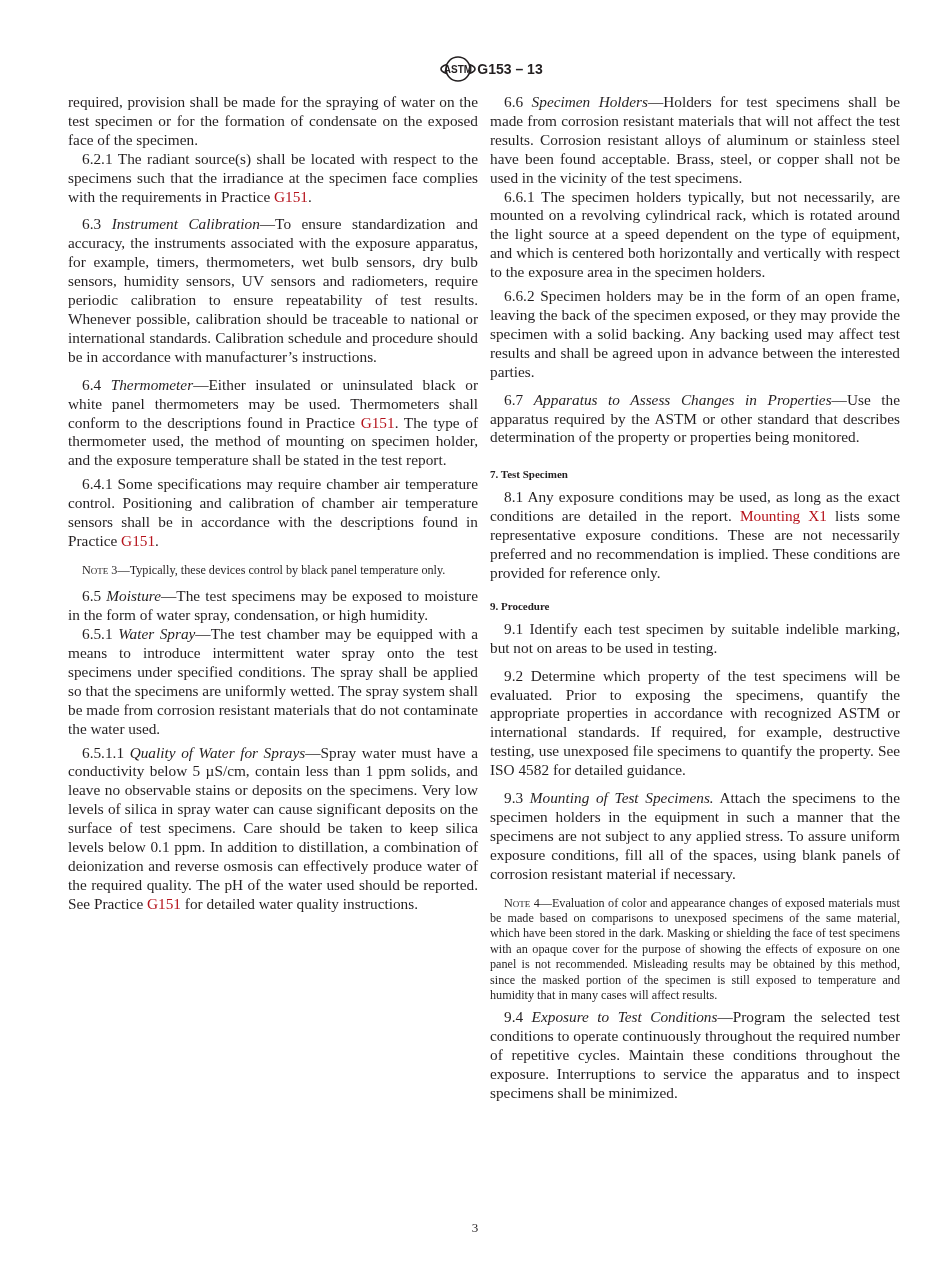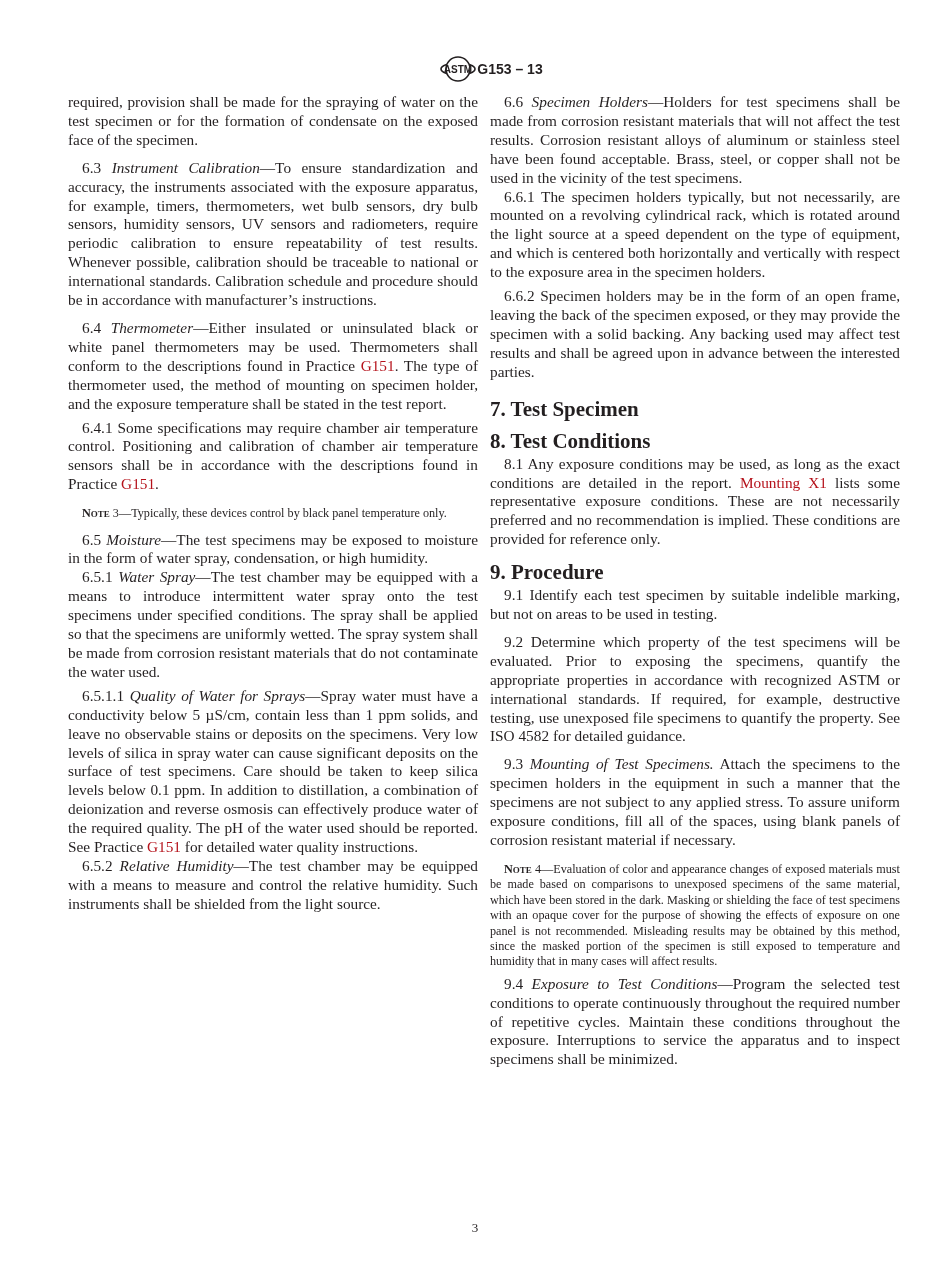--- a/index.html
+++ b/index.html
@@ -25,23 +25,23 @@
   .col.right { left: 490px; }
   p { margin: 0; text-indent: 14px; }
   p.gap { margin-top: 5px; }
   p.gapl { margin-top: 9px; }
   .it { font-style: italic; }
   .link { color: #b5121b; text-decoration: none; cursor: pointer; }
   .note {
     font-size: 12.2px; line-height: 15.4px; margin-top: 8px; margin-bottom: 3px;
   }
   .note.ind { text-indent: 14px; }
-  .note .sc { font-variant: small-caps; font-weight: bold; }
+  .note .sc { font-variant: small-caps; }
   h2 {
-    font-size: 21px; font-weight: bold; margin: 14px 0 5px 0; text-indent: 0;
+    font-size: 11px; font-weight: bold; margin: 14px 0 5px 0; text-indent: 0;
     line-height: 18px;
   }
   .pagenum {
     position: absolute; top: 1220px; left: 0; width: 950px; text-align: center;
     font-size: 13px;
   }
 </style>
 </head>
 <body>
 
@@ -51,51 +51,51 @@
       <ellipse cx="19" cy="15" rx="17" ry="6" fill="none" stroke="#231f20" stroke-width="1.6"></ellipse>
       <circle cx="19" cy="15" r="12" fill="#fff" stroke="#231f20" stroke-width="1.6"></circle>
       <text x="19" y="19" text-anchor="middle" font-family="Liberation Sans, sans-serif" font-size="10" font-weight="bold" fill="#231f20">ASTM</text>
     </svg>
   </span>
   <span class="designation">G153 – 13</span>
 </div>
 
 <div class="col left">
   <p style="text-indent:0">required, provision shall be made for the spraying of water on the test specimen or for the formation of condensate on the exposed face of the specimen.</p>
+  <p><span>6.2.1 The radiant source(s) shall be located with respect to the specimens such that the irradiance at the specimen face complies with the requirements in Practice </span><a class="link">G151</a><span>.</span></p>
 
   <p class="gapl"><span>6.3 </span><span class="it">Instrument Calibration</span><span>—To ensure standardization and accuracy, the instruments associated with the exposure apparatus, for example, timers, thermometers, wet bulb sensors, dry bulb sensors, humidity sensors, UV sensors and radiometers, require periodic calibration to ensure repeatability of test results. Whenever possible, calibration should be traceable to national or international standards. Calibration schedule and procedure should be in accordance with manufacturer’s instructions.</span></p>
 
   <p class="gapl"><span>6.4 </span><span class="it">Thermometer</span><span>—Either insulated or uninsulated black or white panel thermometers may be used. Thermometers shall conform to the descriptions found in Practice </span><a class="link">G151</a><span>. The type of thermometer used, the method of mounting on specimen holder, and the exposure temperature shall be stated in the test report.</span></p>
 
   <p class="gap"><span>6.4.1 Some specifications may require chamber air temperature control. Positioning and calibration of chamber air temperature sensors shall be in accordance with the descriptions found in Practice </span><a class="link">G151</a><span>.</span></p>
 
   <p class="note ind" style="margin-top:12px"><span class="sc">Note</span><span> 3—Typically, these devices control by black panel temperature only.</span></p>
 
 
   <p class="gapl"><span>6.5 </span><span class="it">Moisture</span><span>—The test specimens may be exposed to moisture in the form of water spray, condensation, or high humidity.</span></p>
 
   <p><span>6.5.1 </span><span class="it">Water Spray</span><span>—The test chamber may be equipped with a means to introduce intermittent water spray onto the test specimens under specified conditions. The spray shall be applied so that the specimens are uniformly wetted. The spray system shall be made from corrosion resistant materials that do not contaminate the water used.</span></p>
 
   <p class="gap"><span>6.5.1.1 </span><span class="it">Quality of Water for Sprays</span><span>—Spray water must have a conductivity below 5 µS/cm, contain less than 1 ppm solids, and leave no observable stains or deposits on the specimens. Very low levels of silica in spray water can cause significant deposits on the surface of test specimens. Care should be taken to keep silica levels below 0.1 ppm. In addition to distillation, a combination of deionization and reverse osmosis can effectively produce water of the required quality. The pH of the water used should be reported. See Practice </span><a class="link">G151</a><span> for detailed water quality instructions.</span></p>
 
 
-  <p><span>6.5.2 </span><span class="it">Relative Humidity</span><span>—The test chamber may be equipped with a means to measure and control the relative humidity. Such instruments shall be shielded from the light source.</span></p>
 </div>
 
 <div class="col right">
   <p><span>6.6 </span><span class="it">Specimen Holders</span><span>—Holders for test specimens shall be made from corrosion resistant materials that will not affect the test results. Corrosion resistant alloys of aluminum or stainless steel have been found acceptable. Brass, steel, or copper shall not be used in the vicinity of the test specimens.</span></p>
 
   <p>6.6.1 The specimen holders typically, but not necessarily, are mounted on a revolving cylindrical rack, which is rotated around the light source at a speed dependent on the type of equipment, and which is centered both horizontally and vertically with respect to the exposure area in the specimen holders.</p>
 
   <p class="gap">6.6.2 Specimen holders may be in the form of an open frame, leaving the back of the specimen exposed, or they may provide the specimen with a solid backing. Any backing used may affect test results and shall be agreed upon in advance between the interested parties.</p>
 
+  <p class="gapl"><span>6.7 </span><span class="it">Apparatus to Assess Changes in Properties</span><span>—Use the apparatus required by the ASTM or other standard that describes determination of the property or properties being monitored.</span></p>
 
   <h2 style="margin-top:18px">7. Test Specimen</h2>
 
-  <h2>8. Test Conditions</h2>
   <p><span>8.1 Any exposure conditions may be used, as long as the exact conditions are detailed in the report. </span><a class="link">Mounting X1</a><span> lists some representative exposure conditions. These are not necessarily preferred and no recommendation is implied. These conditions are provided for reference only.</span></p>
 
   <h2>9. Procedure</h2>
   <p>9.1 Identify each test specimen by suitable indelible marking, but not on areas to be used in testing.</p>
 
   <p class="gapl">9.2 Determine which property of the test specimens will be evaluated. Prior to exposing the specimens, quantify the appropriate properties in accordance with recognized ASTM or international standards. If required, for example, destructive testing, use unexposed file specimens to quantify the property. See ISO 4582 for detailed guidance.</p>
 
   <p class="gapl"><span>9.3 </span><span class="it">Mounting of Test Specimens.</span><span> Attach the specimens to the specimen holders in the equipment in such a manner that the specimens are not subject to any applied stress. To assure uniform exposure conditions, fill all of the spaces, using blank panels of corrosion resistant material if necessary.</span></p>
 
   <p class="note ind" style="margin-top:12px"><span class="sc">Note</span><span> 4—Evaluation of color and appearance changes of exposed materials must be made based on comparisons to unexposed specimens of the same material, which have been stored in the dark. Masking or shielding the face of test specimens with an opaque cover for the purpose of showing the effects of exposure on one panel is not recommended. Misleading results may be obtained by this method, since the masked portion of the specimen is still exposed to temperature and humidity that in many cases will affect results.</span></p>

